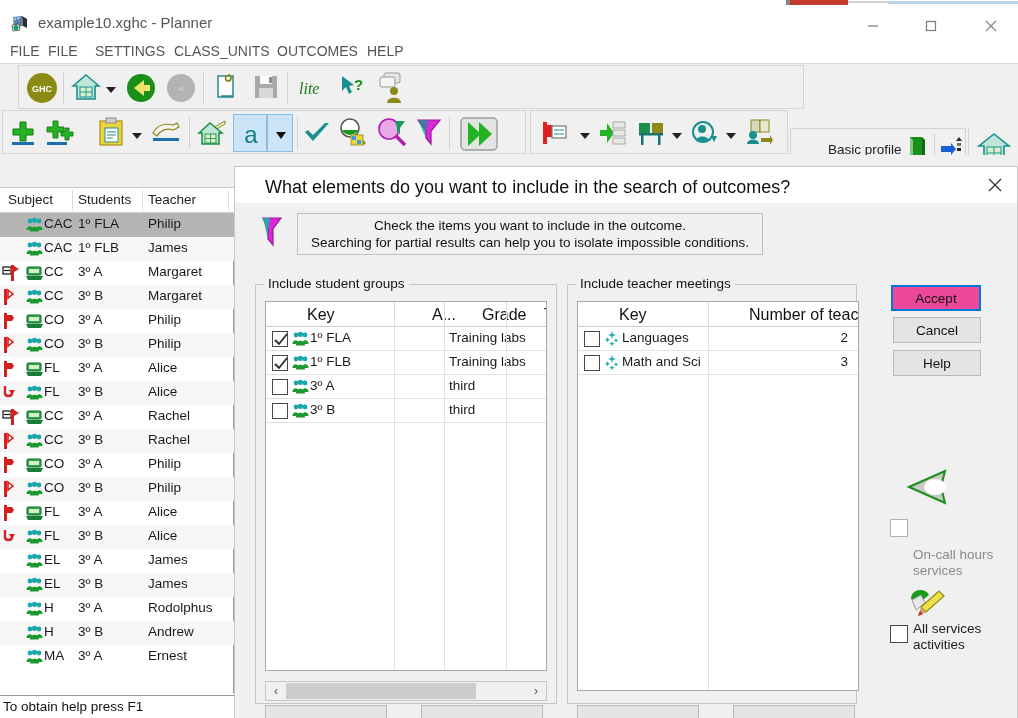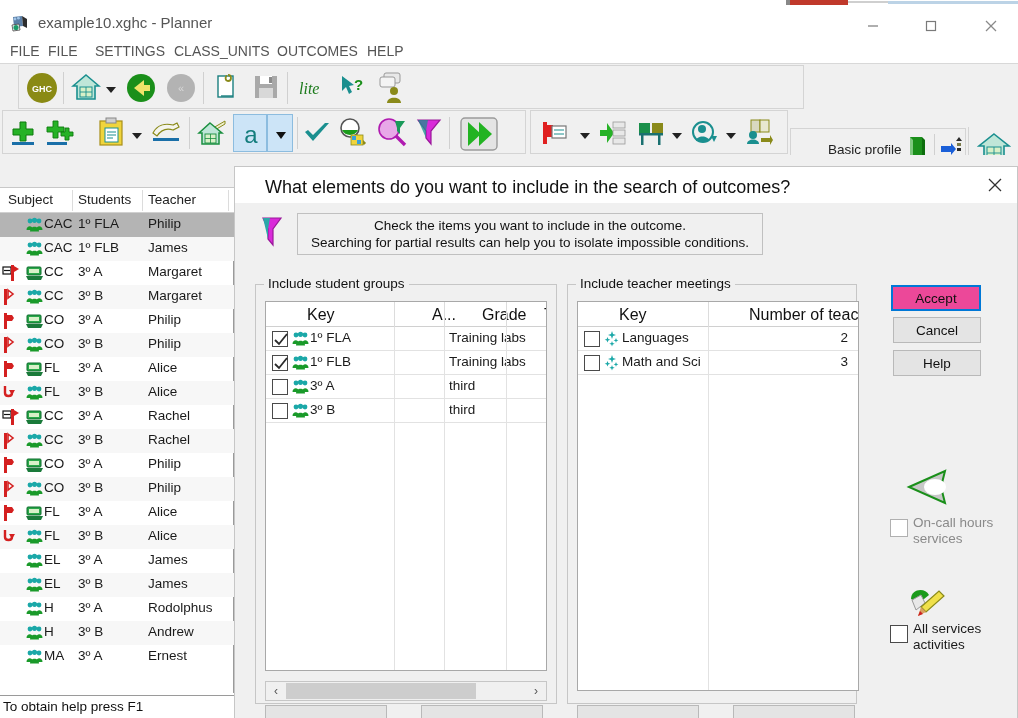--- a/index.html
+++ b/index.html
@@ -117,21 +117,21 @@
   .tblhscroll { position:absolute; height:20px; background:#f0f0f0; border:1px solid #c6c6c6; }
   .tblhscroll .thumb { position:absolute; top:1px; height:16px; background:#cdcdcd; }
   .tblhscroll .aL { position:absolute; left:2px; top:1px; width:16px; height:16px; display:flex; align-items:center; justify-content:center; font-size:12px; color:#555; cursor:default; }
   .tblhscroll .aR { position:absolute; right:2px; top:1px; width:16px; height:16px; display:flex; align-items:center; justify-content:center; font-size:12px; color:#555; cursor:default; }
 
   .dbtn { position:absolute; background:#e4e4e4; border:1px solid #b9b9b9; font-size:13.5px; color:#111;
           display:flex; align-items:center; justify-content:center; cursor:default; }
   .dbtn.primary { border:2px solid #0078d7; background:#ec4899; }
 
   .incalso-lbl { position:absolute; font-size:13.5px; white-space:nowrap; }
-  .incalso-lbl.dim { color:#8a8a8a; }
+  .incalso-lbl.dim { color:#8a8a8a;margin-top:32px; }
   .ck2 { position:absolute; width:18px; height:18px; background:#fff; border:1px solid #4a4a4a; cursor:default; }
   .ck2.dim { border-color:#b0b0b0; }
 
   .botbtn { position:absolute; height:22px; background:#e4e4e4; border:1px solid #b9b9b9; cursor:default; }
 </style>
 </head>
 <body>
 
 <div id="app">
 

